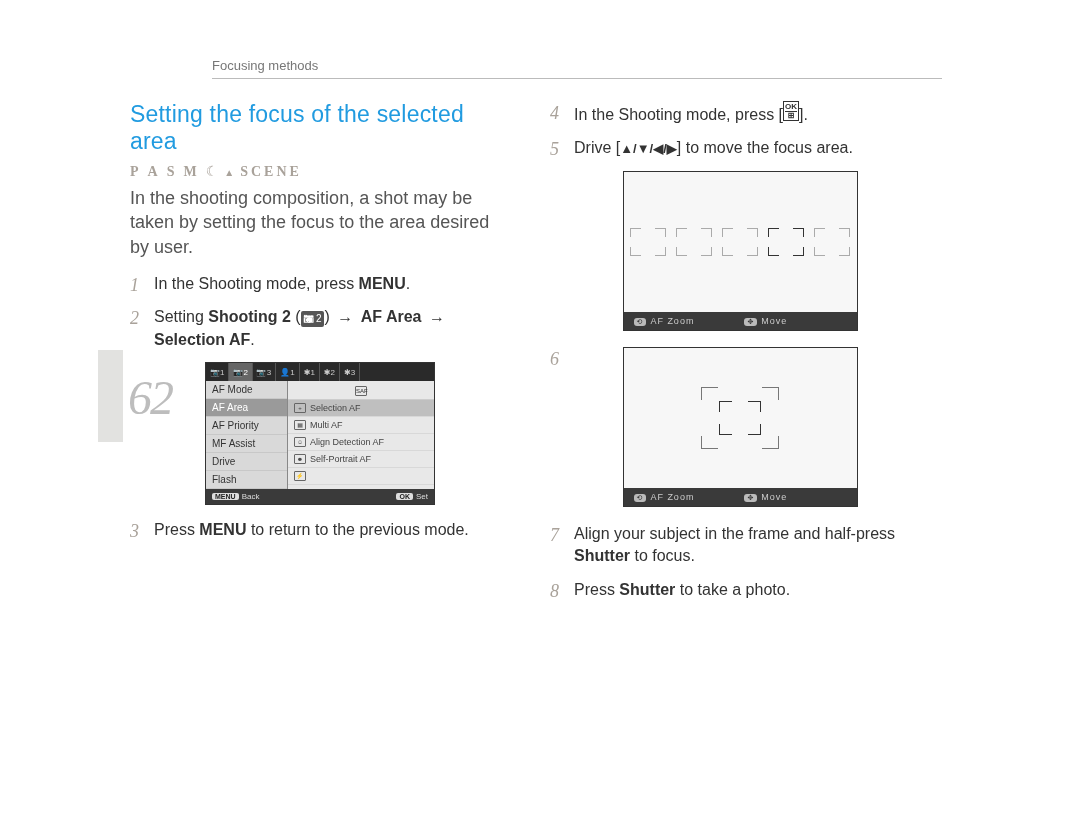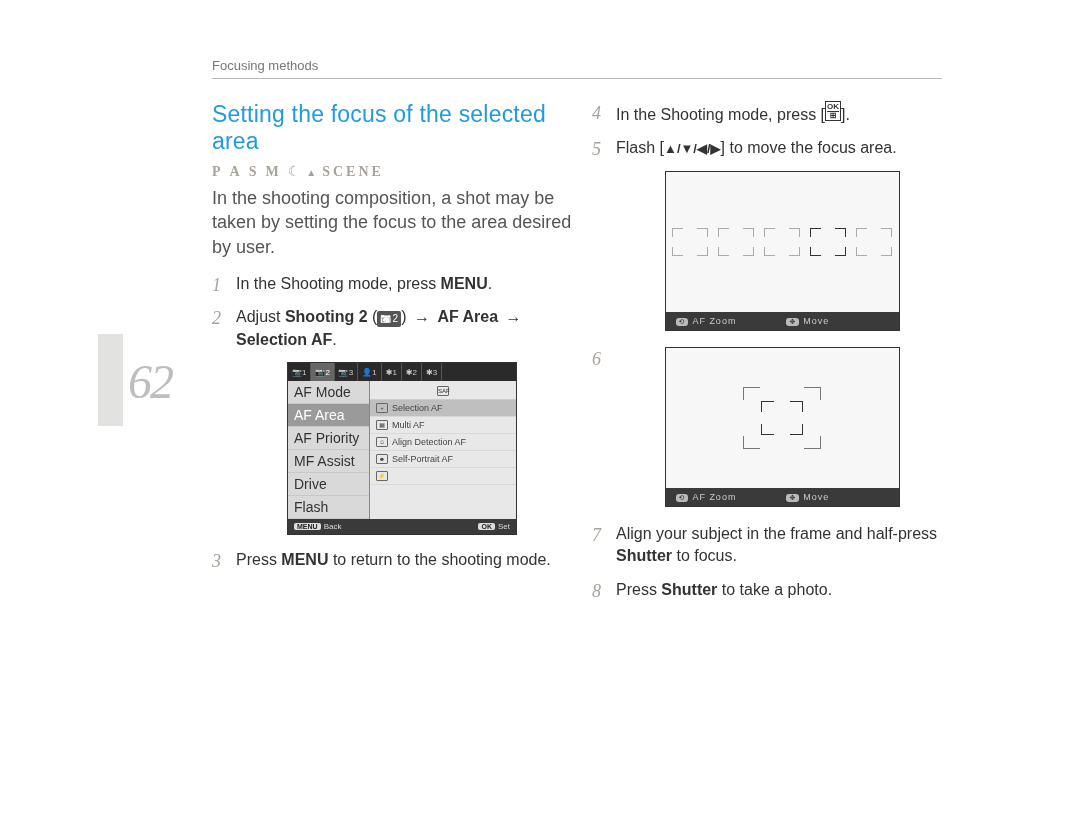--- a/index.html
+++ b/index.html
@@ -24,39 +24,39 @@
     padding-bottom: 4px;
     margin-bottom: 22px;
   }
   .header-section {
     font-size: 13px;
     color: #777;
   }
   .page-number {
     position: absolute;
     left: 128px;
-    top: 354px;
+    top: 370px;
     font-family: Georgia, 'Times New Roman', serif;
     font-style: italic;
     font-size: 48px;
     color: #bdbdbd;
     letter-spacing: -2px;
   }
   .page-number::before {
     content: "";
     position: absolute;
     left: -30px;
     top: -20px;
     width: 25px;
     height: 92px;
     background: #e2e2e0;
   }
   .columns {
     display: flex;
-    margin-left: 82px;
+    gap: 40px;
   }
   .col { width: 380px; }
   h1.title {
     color: #219be0;
     font-weight: 400;
     font-size: 23px;
     margin-bottom: 8px;
     letter-spacing: 0.2px;
   }
   .modes {
@@ -157,21 +157,21 @@
   .menu-tab.active { background: #666; color: #fff; }
   .menu-body { display: flex; }
   .menu-left {
     width: 82px;
     background: #d9d9d9;
     border-right: 1px solid #888;
   }
   .menu-left .row {
     padding: 3px 6px;
     border-bottom: 1px solid #c8c8c8;
-    font-size: 14px;
+    font-size: 10px;
     color: #333;
   }
   .menu-left .row.sel { background: #9a9a9a; color: #fff; }
   .menu-right { flex: 1; background: #e8e8e8; }
   .menu-right .row {
     padding: 3px 6px;
     border-bottom: 1px solid #d8d8d8;
     font-size: 9px;
     color: #444;
     display: flex;
@@ -331,21 +331,21 @@
 
       <p class="intro">In the shooting composition, a shot may be taken by setting the focus to the area desired by user.</p>
 
       <ol class="steps">
         <li>
           <span class="num">1</span>
           <span>In the Shooting mode, press </span><span class="bold">MENU</span><span>.</span>
         </li>
         <li>
           <span class="num">2</span>
-          <span>Adjust </span><span class="bold">Shooting 2</span>
+          <span>Setting </span><span class="bold">Shooting 2</span>
           (<span class="cam-icon">
               <span>2</span>
             </span>)
           <span class="arrow">→</span>
           <span class="bold">AF Area</span>
           <span class="arrow">→</span>
           <span class="bold">Selection AF</span><span>.</span>
         </li>
       </ol>
 
@@ -393,34 +393,34 @@
         </div>
         <div class="menu-foot">
           <span><span class="btn-box">MENU</span><span>Back</span></span>
           <span><span class="btn-box">OK</span><span>Set</span></span>
         </div>
       </div>
 
       <ol class="steps">
         <li>
           <span class="num">3</span>
-          <span>Press </span><span class="bold">MENU</span><span> to return to the shooting mode.</span>
+          <span>Press </span><span class="bold">MENU</span><span> to return to the previous mode.</span>
         </li>
       </ol>
     </div>
 
     <div class="col">
       <ol class="steps">
         <li>
           <span class="num">4</span>
           <span>In the Shooting mode, press [</span><span class="ok-icon">OK</span><span>].</span>
         </li>
         <li>
           <span class="num">5</span>
-          <span>Flash [</span><span class="bold dpad-icon"></span><span>] to move the focus area.</span>
+          <span>Drive [</span><span class="bold dpad-icon"></span><span>] to move the focus area.</span>
         </li>
       </ol>
 
       <div class="preview">
         <div class="preview-view">
           <div class="af-multi">
             <div class="af-box"><span></span></div>
             <div class="af-box"><span></span></div>
             <div class="af-box"><span></span></div>
             <div class="af-box active"><span></span></div>

